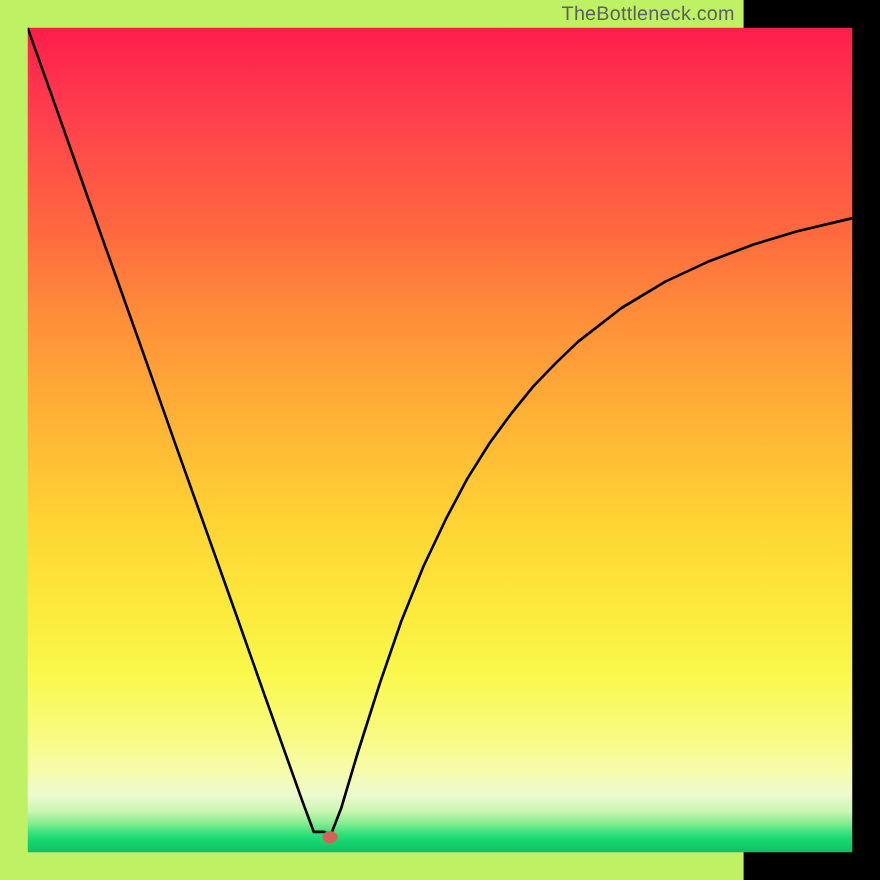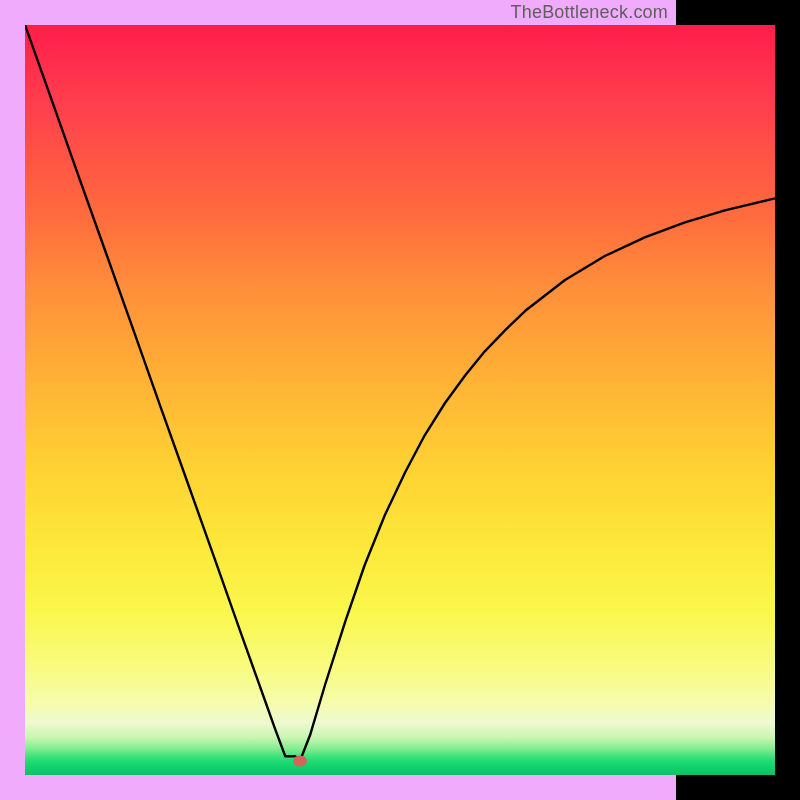--- a/index.html
+++ b/index.html
@@ -8,21 +8,21 @@
     width: 800px;
     height: 800px;
     background: #000;
     font-family: Arial, Helvetica, sans-serif;
     overflow: hidden;
   }
   .stage {
     position: relative;
     width: 676px;
     height: 800px;
-    background: #f0abfc;
+    background: #bef264;
     text-decoration: underline;
   }
   .plot {
     position: absolute;
     left: 25px;
     top: 25px;
     width: 750px;
     height: 750px;
     overflow: hidden;
   }

